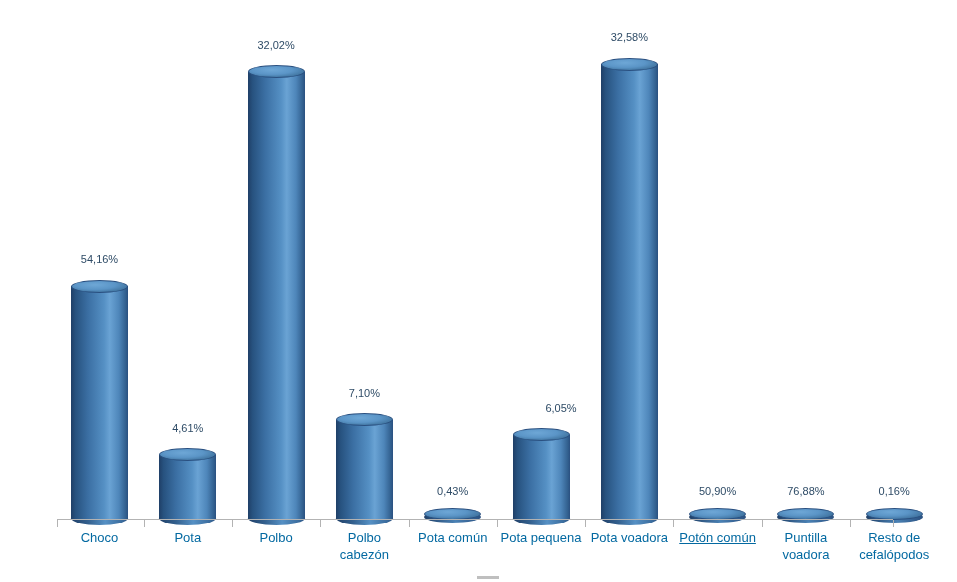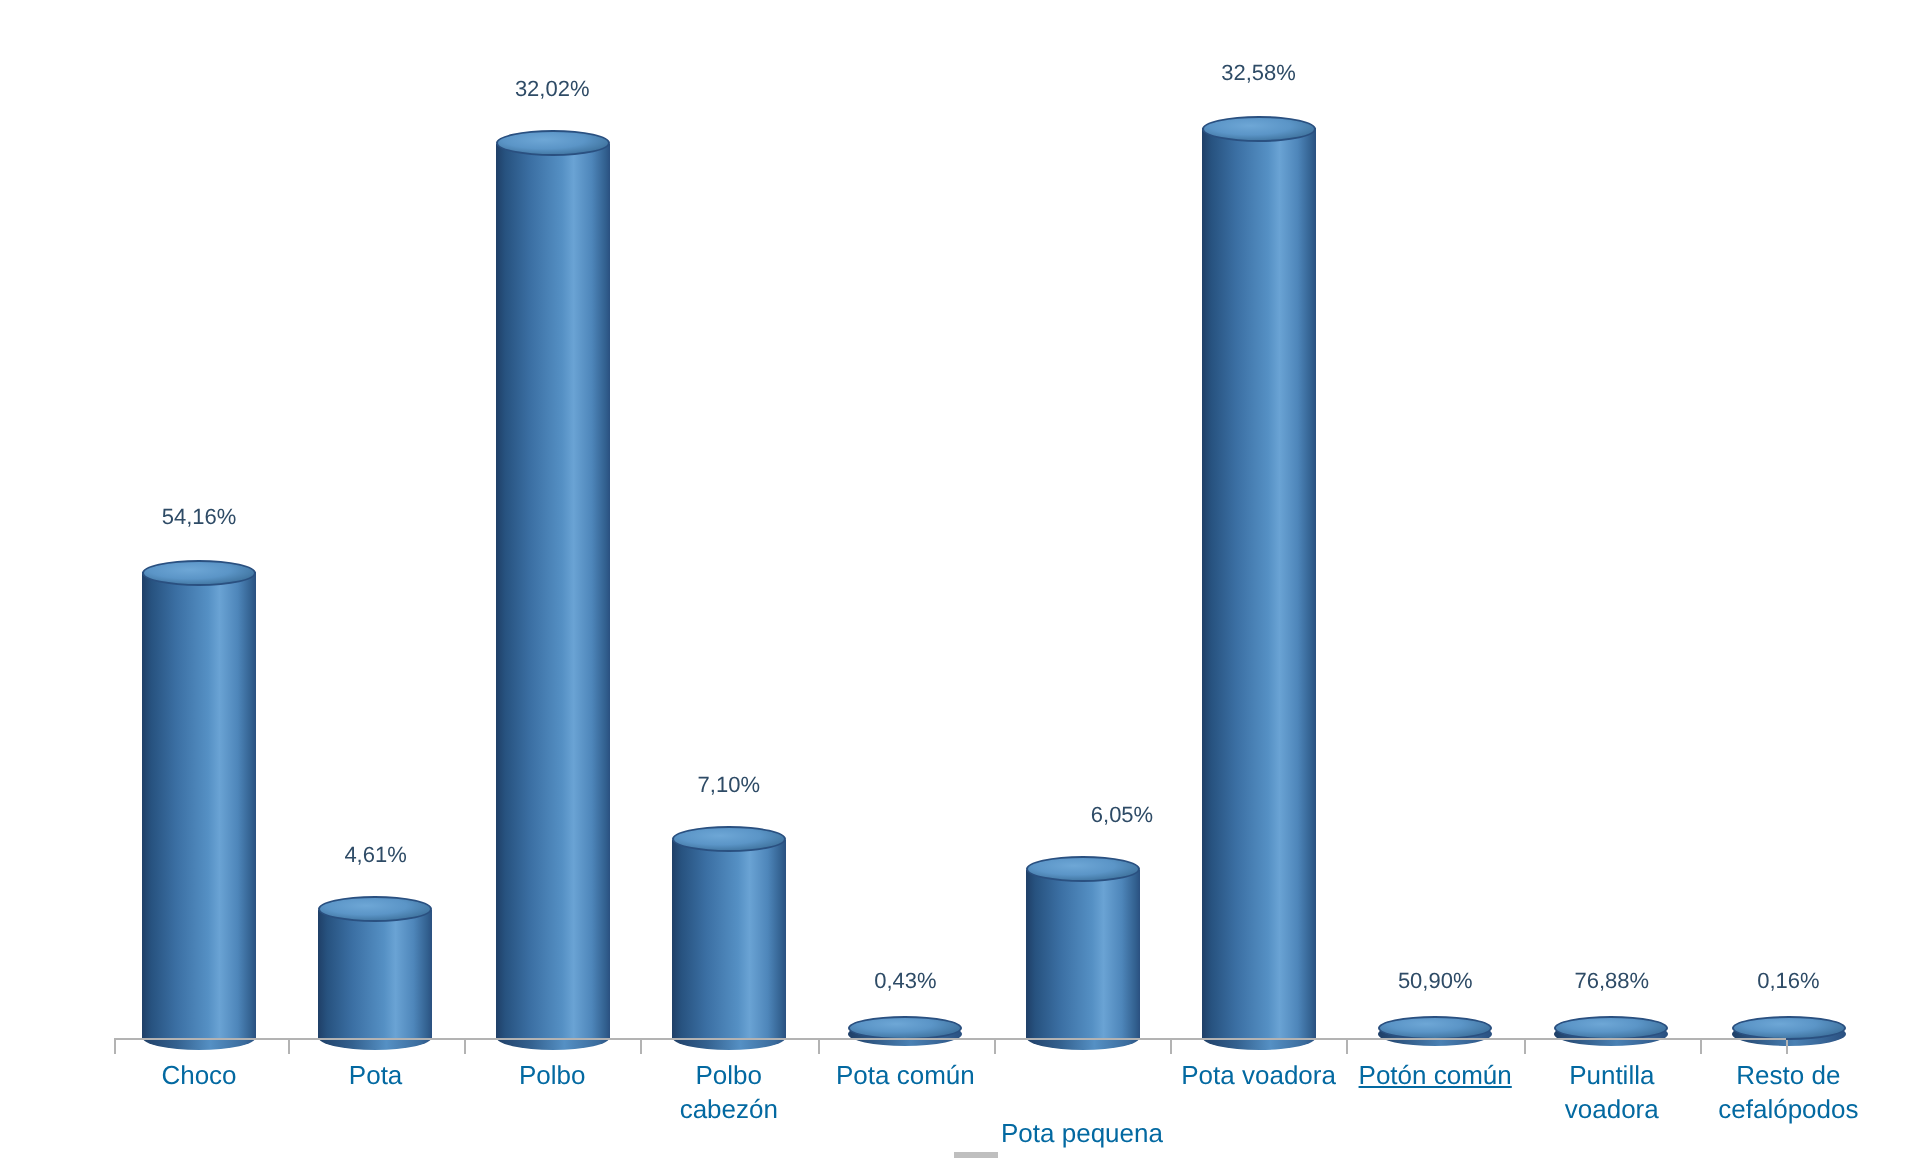--- a/index.html
+++ b/index.html
@@ -282,21 +282,21 @@
         <div class="cat-label" style="left: 221.1px;">
           <div>Polbo</div>
         </div>
         <div class="cat-label" style="left: 309.4px;">
           <div>Polbo</div>
           <div>cabezón</div>
         </div>
         <div class="cat-label" style="left: 397.7px;">
           <div>Pota común</div>
         </div>
-        <div class="cat-label" style="left: 486px; margin-top: 29px;">
+        <div class="cat-label" style="left: 486px;">
           <div>Pota pequena</div>
         </div>
         <div class="cat-label" style="left: 574.3px;">
           <div>Pota voadora</div>
         </div>
         <div class="cat-label" style="left: 662.6px; text-decoration: underline;">
           <div>Potón común</div>
         </div>
         <div class="cat-label" style="left: 750.9px;">
           <div>Puntilla</div>

